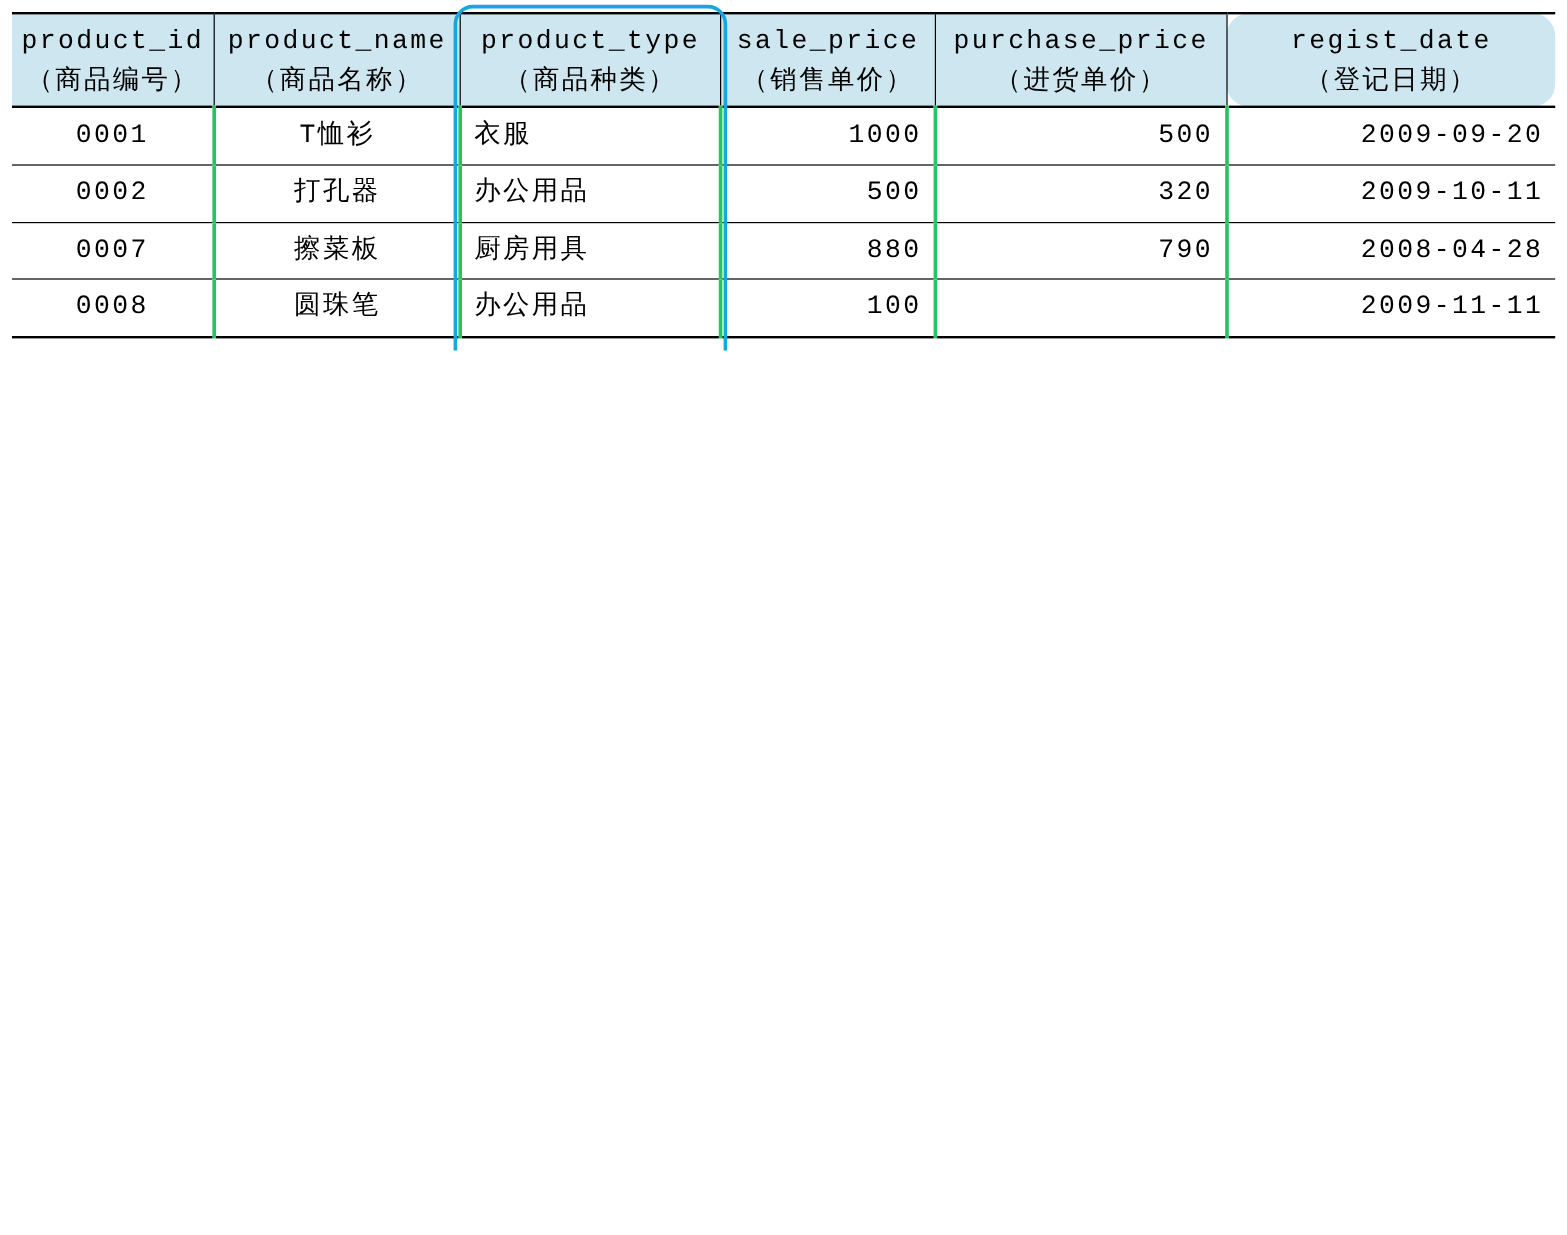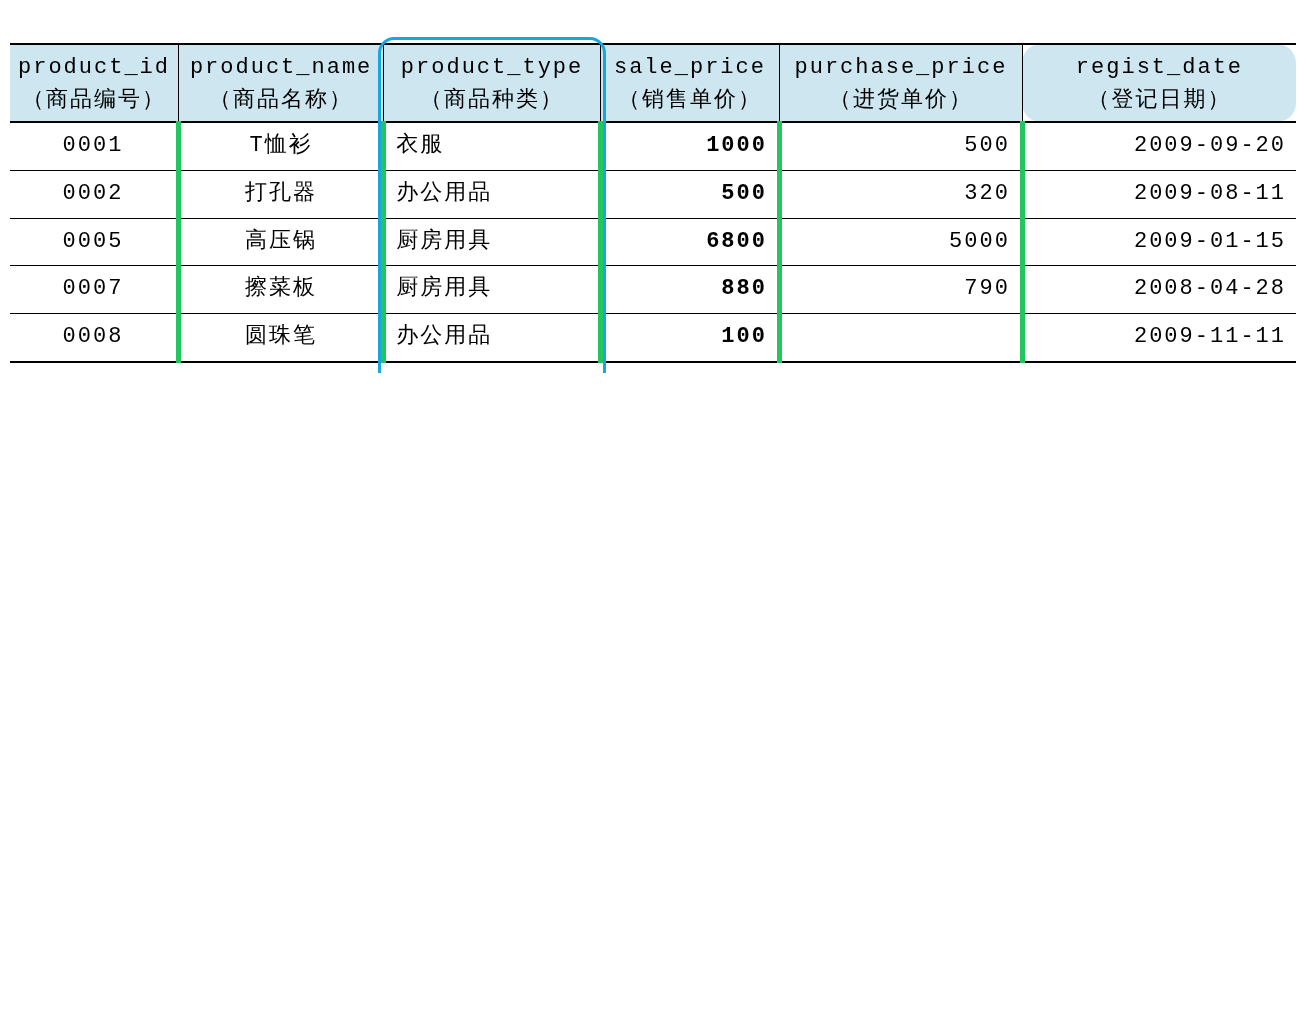--- a/index.html
+++ b/index.html
@@ -13,50 +13,49 @@
   }
   .diagram {
     position: relative;
     width: 1286px;
   }
   table.main-table {
     border-collapse: collapse;
     width: 100%;
     position: relative;
     z-index: 1;
-    margin-top: 33px;
   }
   table.main-table th {
     background: #cde6ef;
     font-weight: normal;
     text-align: center;
     padding: 6px 8px 4px 8px;
     line-height: 1.5;
     border-top: 2px solid #000;
     border-bottom: 2px solid #000;
     border-left: 1px solid #000;
     border-right: 1px solid #000;
   }
   table.main-table th:first-child { border-left: none; }
   table.main-table th:last-child { border-right: none; border-radius: 19px; }
   table.main-table td {
     padding: 8px 10px;
     border-bottom: 1px solid #000;
     border-left: 1px solid #000;
-    border-right: 5px solid #22c55e;
+    border-right: 3px solid #22c55e;
     line-height: 1.4;
     white-space: nowrap;
   }
   table.main-table td:first-child { border-left: none; }
   table.main-table td:last-child { border-right: none; }
   table.main-table tr:last-child td { border-bottom: 2px solid #000; }
   .col-id { text-align: center; }
   .col-name { text-align: center; }
   .col-type { text-align: left; }
-  .col-sale { text-align: right; font-weight: bold; }
+  .col-sale { text-align: right; }
   .col-purchase { text-align: right; }
   .col-date { text-align: right; }
   .th-sub { display: block; font-family: Liberation Mono, monospace; }
 
   
   .highlight-box {
     position: absolute;
     border: 3px solid #16a6e0;
     border-radius: 16px;
     pointer-events: none;
@@ -150,29 +149,21 @@
           <td class="col-sale">1000</td>
           <td class="col-purchase">500</td>
           <td class="col-date">2009-09-20</td>
         </tr>
         <tr>
           <td class="col-id">0002</td>
           <td class="col-name">打孔器</td>
           <td class="col-type">办公用品</td>
           <td class="col-sale">500</td>
           <td class="col-purchase">320</td>
-          <td class="col-date">2009-08-11</td>
-        </tr>
-        <tr>
-          <td class="col-id">0005</td>
-          <td class="col-name">高压锅</td>
-          <td class="col-type">厨房用具</td>
-          <td class="col-sale">6800</td>
-          <td class="col-purchase">5000</td>
-          <td class="col-date">2009-01-15</td>
+          <td class="col-date">2009-10-11</td>
         </tr>
         <tr>
           <td class="col-id">0007</td>
           <td class="col-name">擦菜板</td>
           <td class="col-type">厨房用具</td>
           <td class="col-sale">880</td>
           <td class="col-purchase">790</td>
           <td class="col-date">2008-04-28</td>
         </tr>
         <tr>

